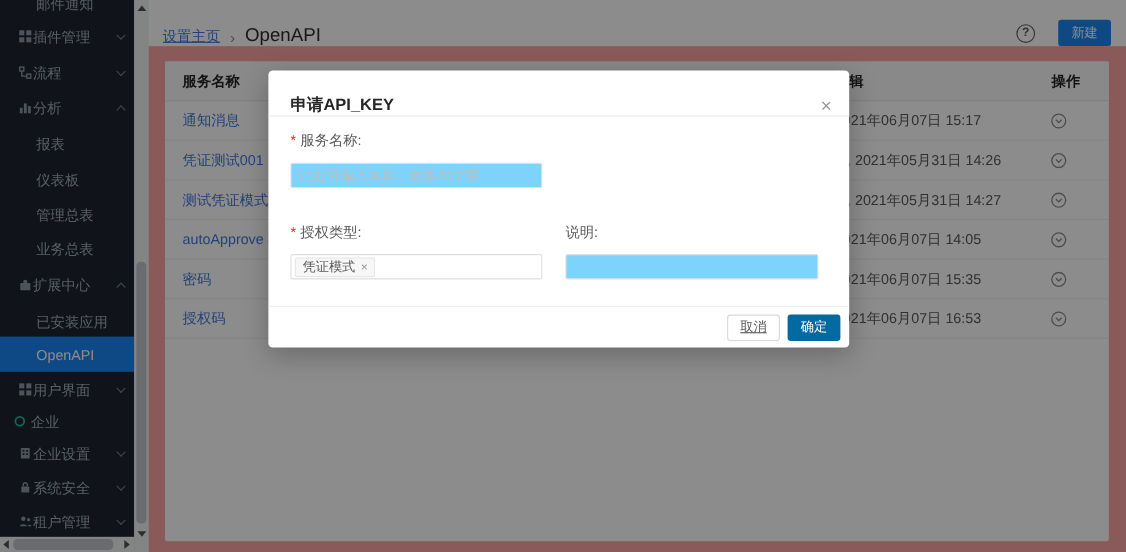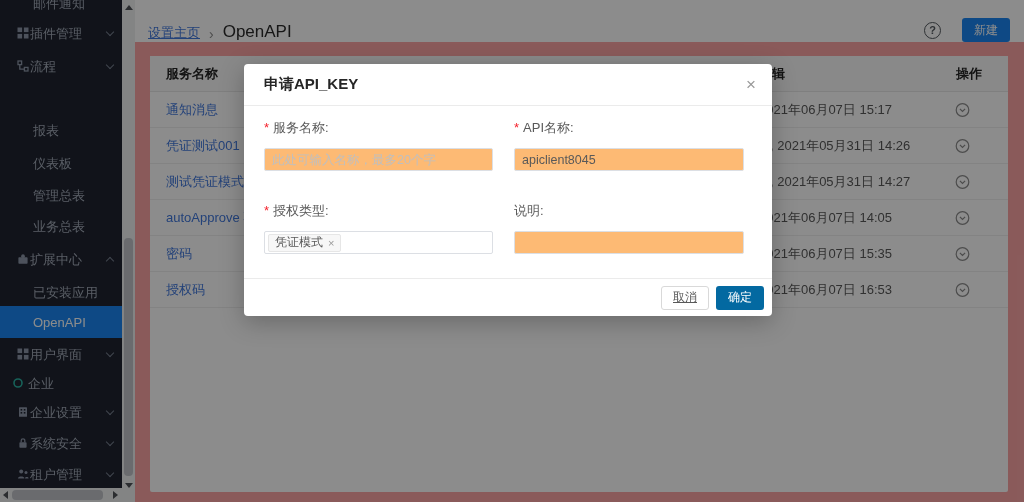--- a/index.html
+++ b/index.html
@@ -50,30 +50,30 @@
   .trow { position:relative; height:36px; border-bottom:1px solid #efefef; }
   .trow .cell-name { left:16px; font-size:13px; color:#4178dc; cursor:pointer; }
   .trow .cell-edit { left:609px; font-size:13px; color:#595959; }
   .trow.shift .cell-edit { left:620px; }
   .trow .cell-action { left:805px; cursor:pointer; display:block; width:15px; height:15px; }
 
   
   .overlay { position:absolute; inset:0; background:rgba(0,0,0,0.45); z-index:50; }
   .modal { position:absolute; left:244px; top:64px; width:528px; height:252px; background:#fff; border-radius:4px;
            box-shadow:0 6px 24px rgba(0,0,0,0.25); z-index:100; }
-  .m-head { height:42px; border-bottom:1px solid #ebebeb; display:flex; align-items:center; padding:0 16px 0 20px; }
+  .m-head { height:42px; border-bottom:1px solid #ebebeb; display:flex; align-items:flex-end; padding:0 16px 0 20px; }
   .m-title { font-size:15px; font-weight:bold; color:#262626; }
   .m-close { margin-left:auto; font-size:17px; color:#999; cursor:pointer; line-height:1; }
   .m-body { padding:13px 0 0 20px; }
   .f-row { display:grid; grid-template-columns:229px 230px; column-gap:21px; }
   .f-row2 { margin-top:31px; }
   .f-label { font-size:13px; color:#595959; height:18px; line-height:18px; margin-bottom:11px; white-space:nowrap; }
   .req { color:#f5222d; margin-right:4px; }
   .f-input { width:100%; height:23px; border:1px solid #dcdfe4; border-radius:2px; font-size:12.5px; color:#595959;
-             padding:0 7px; outline:none; font-family:"Liberation Sans", sans-serif; background:#fdba74; }
+             padding:0 7px; outline:none; font-family:"Liberation Sans", sans-serif; background:#7dd3fc; }
   .f-input::placeholder { color:#bfbfbf; }
   .tagbox { width:100%; height:23px; border:1px solid #dcdfe4; border-radius:2px; display:flex; align-items:center; padding:0 3px; cursor:text; }
   .tag { display:inline-flex; align-items:center; height:18px; background:#f7f7f7; border:1px solid #e6e6e6; border-radius:2px;
          font-size:12px; color:#595959; padding:0 6px; }
   .tag-x { color:#9a9a9a; margin-left:5px; font-size:11px; cursor:pointer; }
   .m-foot { position:absolute; left:0; right:0; bottom:0; height:38px; border-top:1px solid #ebebeb;
             display:flex; align-items:center; justify-content:flex-end; padding-right:8px; gap:7px; }
   .btn-cancel { height:24px; padding:0 11px; background:#fff; border:1px solid #d9d9d9; border-radius:3px; font-size:12px; color:#595959; cursor:pointer;text-decoration:underline; }
   .btn-ok { height:24px; padding:0 12px; background:#0369a1; border:none; border-radius:3px; font-size:12px; color:#fff; cursor:pointer;text-align:right; }
 </style>
@@ -107,20 +107,33 @@
       <svg width="12" height="12" viewBox="0 0 12 12" fill="none" stroke="#8d96a8" stroke-width="1.3">
           <rect x="1" y="1" width="3.6" height="3.6"></rect>
           <rect x="7.4" y="7.4" width="3.6" height="3.6"></rect>
           <path d="M2.8 4.6v4.6h4.6"></path>
         </svg>
     </span>
     <span class="lbl">流程</span>
     <span class="chev"></span>
   </div>
 
+  <div class="s-item" style="top:89px">
+    <span class="s-icon">
+      <svg width="12" height="12" viewBox="0 0 12 12">
+          <g fill="#8d96a8">
+            <rect x="1" y="6" width="2.6" height="5"></rect>
+            <rect x="4.7" y="2" width="2.6" height="9"></rect>
+            <rect x="8.4" y="4.5" width="2.6" height="6.5"></rect>
+          </g>
+        </svg>
+    </span>
+    <span class="lbl">分析</span>
+    <span class="chev up"></span>
+  </div>
 
   <div class="s-item sub" style="top:121px">
     <span class="lbl">报表</span>
   </div>
   <div class="s-item sub" style="top:154px">
     <span class="lbl">仪表板</span>
   </div>
   <div class="s-item sub" style="top:186px">
     <span class="lbl">管理总表</span>
   </div>
@@ -304,24 +317,20 @@
   <div class="m-head">
     <span class="m-title">申请API_KEY</span>
     <span class="m-close">×</span>
   </div>
 
   <div class="m-body">
     <div class="f-row">
       <div class="field">
         <div class="f-label"><span class="req">*</span><span>服务名称:</span></div>
         <input class="f-input" type="text" placeholder="此处可输入名称，最多20个字" style="">
-      </div>
-      <div class="field">
-        <div class="f-label"><span class="req">*</span><span>API名称:</span></div>
-        <input class="f-input" type="text" value="apiclient8045" style="">
       </div>
     </div>
 
     <div class="f-row f-row2">
       <div class="field">
         <div class="f-label"><span class="req">*</span><span>授权类型:</span></div>
         <div class="tagbox">
           <span class="tag">
               <span>凭证模式</span>
               <span class="tag-x">×</span>

